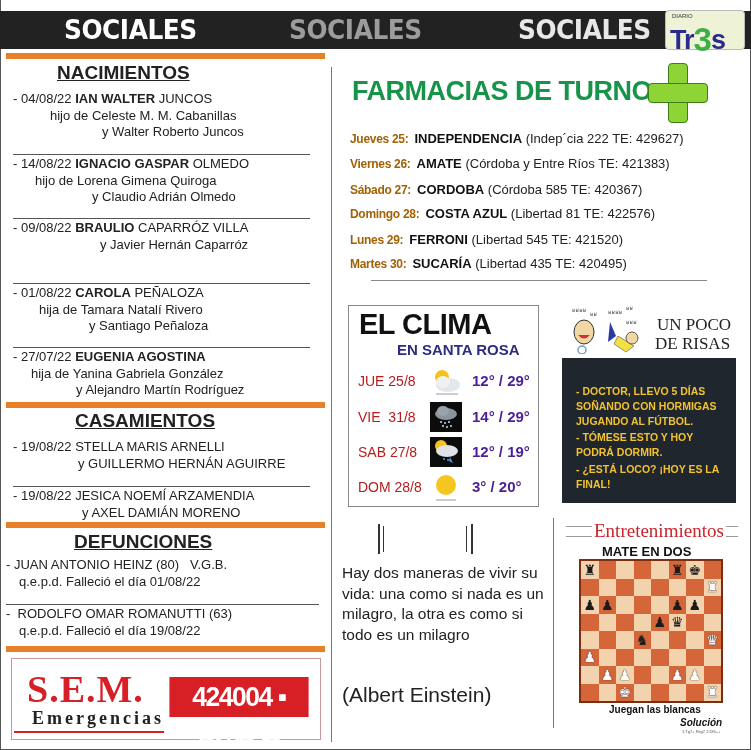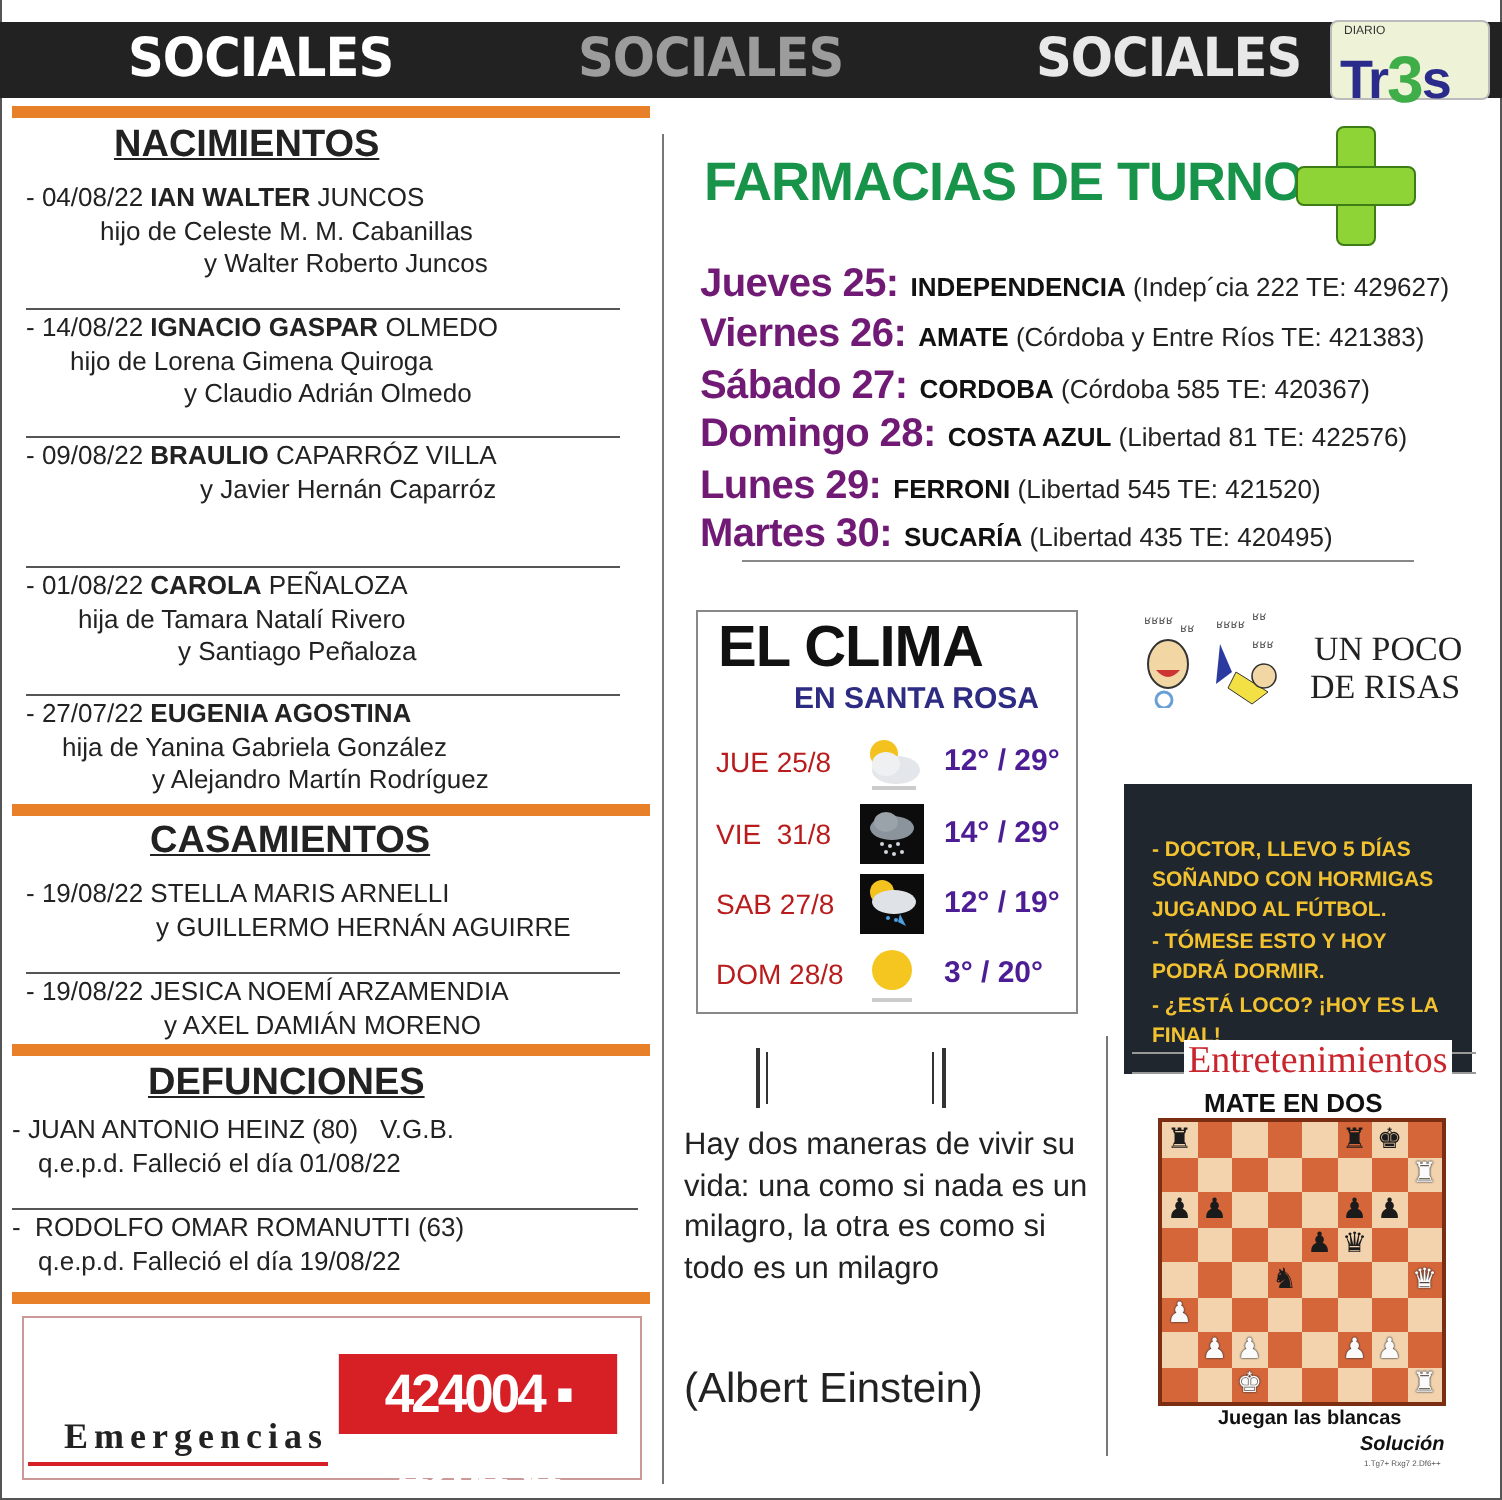--- a/index.html
+++ b/index.html
@@ -34,37 +34,37 @@
   .ad-line { position: absolute; left: 2px; top: 72px; width: 150px; height: 2px; background: #d71f26; }
   .ad-phone { position: absolute; left: 156px; top: 18px; width: 142px; height: 40px; background: #d71f26; color: #fff; font-weight: bold; font-size: 27px; line-height: 40px; text-align: center; letter-spacing: -1.5px; transform: scaleX(0.98); }
 
   
   .farm-title { position: absolute; left: 352px; top: 76px; font-size: 27px; font-weight: bold; color: #179449; letter-spacing: -0.5px; }
   .cross { position: absolute; left: 648px; top: 63px; width: 60px; height: 60px; }
   .cross .v { position: absolute; left: 20px; top: 0; width: 20px; height: 60px; background: #8fd436; border: 1px solid #3c7d15; border-radius: 4px; }
   .cross .h { position: absolute; left: 0; top: 20px; width: 60px; height: 20px; background: #8fd436; border: 1px solid #3c7d15; border-radius: 4px; }
   .cross .c { position: absolute; left: 21px; top: 21px; width: 18px; height: 18px; background: #8fd436; }
   .farm-row { position: absolute; left: 350px; font-size: 13px; white-space: nowrap; }
-  .farm-day { color: #701a75; font-weight: bold; font-size: 20px; letter-spacing: -0.3px; margin-right: 6px; }
+  .farm-day { color: #a16207; font-weight: bold; font-size: 12px; letter-spacing: -0.3px; margin-right: 6px; }
   .farm-name { font-weight: bold; color: #111; }
   .farm-addr { color: #222; }
   .farm-sep { position: absolute; left: 371px; top: 280px; width: 336px; height: 1px; background: #888; }
 
   
   .clima { position: absolute; left: 348px; top: 305px; width: 191px; height: 202px; border: 1px solid #888; }
   .clima-title { position: absolute; left: 10px; top: 2px; font-size: 29px; font-weight: bold; color: #111; letter-spacing: -0.5px; }
   .clima-sub { position: absolute; left: 48px; top: 35px; font-size: 15px; font-weight: bold; color: #2d2b82; }
   .clima-row { position: absolute; left: 9px; width: 180px; height: 30px; }
   .clima-day { position: absolute; left: 0; top: 7px; font-size: 14px; color: #b91c1c; }
   .clima-icon { position: absolute; left: 72px; top: 0; width: 32px; height: 30px; }
   .clima-temp { position: absolute; left: 114px; top: 6px; font-size: 15px; font-weight: bold; color: #4c1d95; }
 
   
   .risas-title { position: absolute; left: 655px; top: 315px; font-family: "Liberation Serif", serif; font-size: 17px; line-height: 19px; color: #222; }
-  .risas-box { position: absolute; left: 562px; top: 358px; width: 174px; height: 145px; background: #1f262d; margin-top: 34px; }
+  .risas-box { position: absolute; left: 562px; top: 358px; width: 174px; height: 145px; background: #1f262d; }
   .risas-p { position: absolute; left: 14px; font-size: 10.5px; line-height: 15px; font-weight: bold; color: #f2c230; }
 
   
   .frase-wrap { position: absolute; left: 378px; top: 522px; width: 95px; height: 36px; }
   .frase-bar { position: absolute; top: 2px; width: 2px; height: 30px; background: #333; }
   .frase-title { position: absolute; left: 17px; top: 2px; font-size: 27px; font-weight: bold; color: #1a8fd8; letter-spacing: -0.5px; }
   .frase-text { position: absolute; left: 342px; top: 563px; width: 205px; font-size: 15.5px; line-height: 20.5px; color: #222; }
   .frase-author { position: absolute; left: 342px; top: 683px; font-size: 21px; color: #222; }
   .col2-divider { position: absolute; left: 553px; top: 518px; width: 1px; height: 210px; background: #777; }
 
@@ -155,20 +155,21 @@
 </div>
 <div class="sep" style="top:604px; left:6px; width:313px"></div>
 <div class="entry" style="top:606px; left:6px">
   <div style="white-space:pre">-  RODOLFO OMAR ROMANUTTI (63)</div>
   <div style="padding-left:13px">q.e.p.d. Falleció el día 19/08/22</div>
 </div>
 
 <div class="orange-bar" style="top:646px"></div>
 
 <div class="ad">
+  <span class="ad-sem">S.E.M.</span>
   <span class="ad-emerg">Emergencias</span>
   <div class="ad-line"></div>
   <div class="ad-phone">424004 ▪ 420434</div>
 </div>
 
 <div class="col-divider"></div>
 
 <div class="farm-title">FARMACIAS DE TURNO</div>
 <div class="cross">
   <div class="v"></div>

